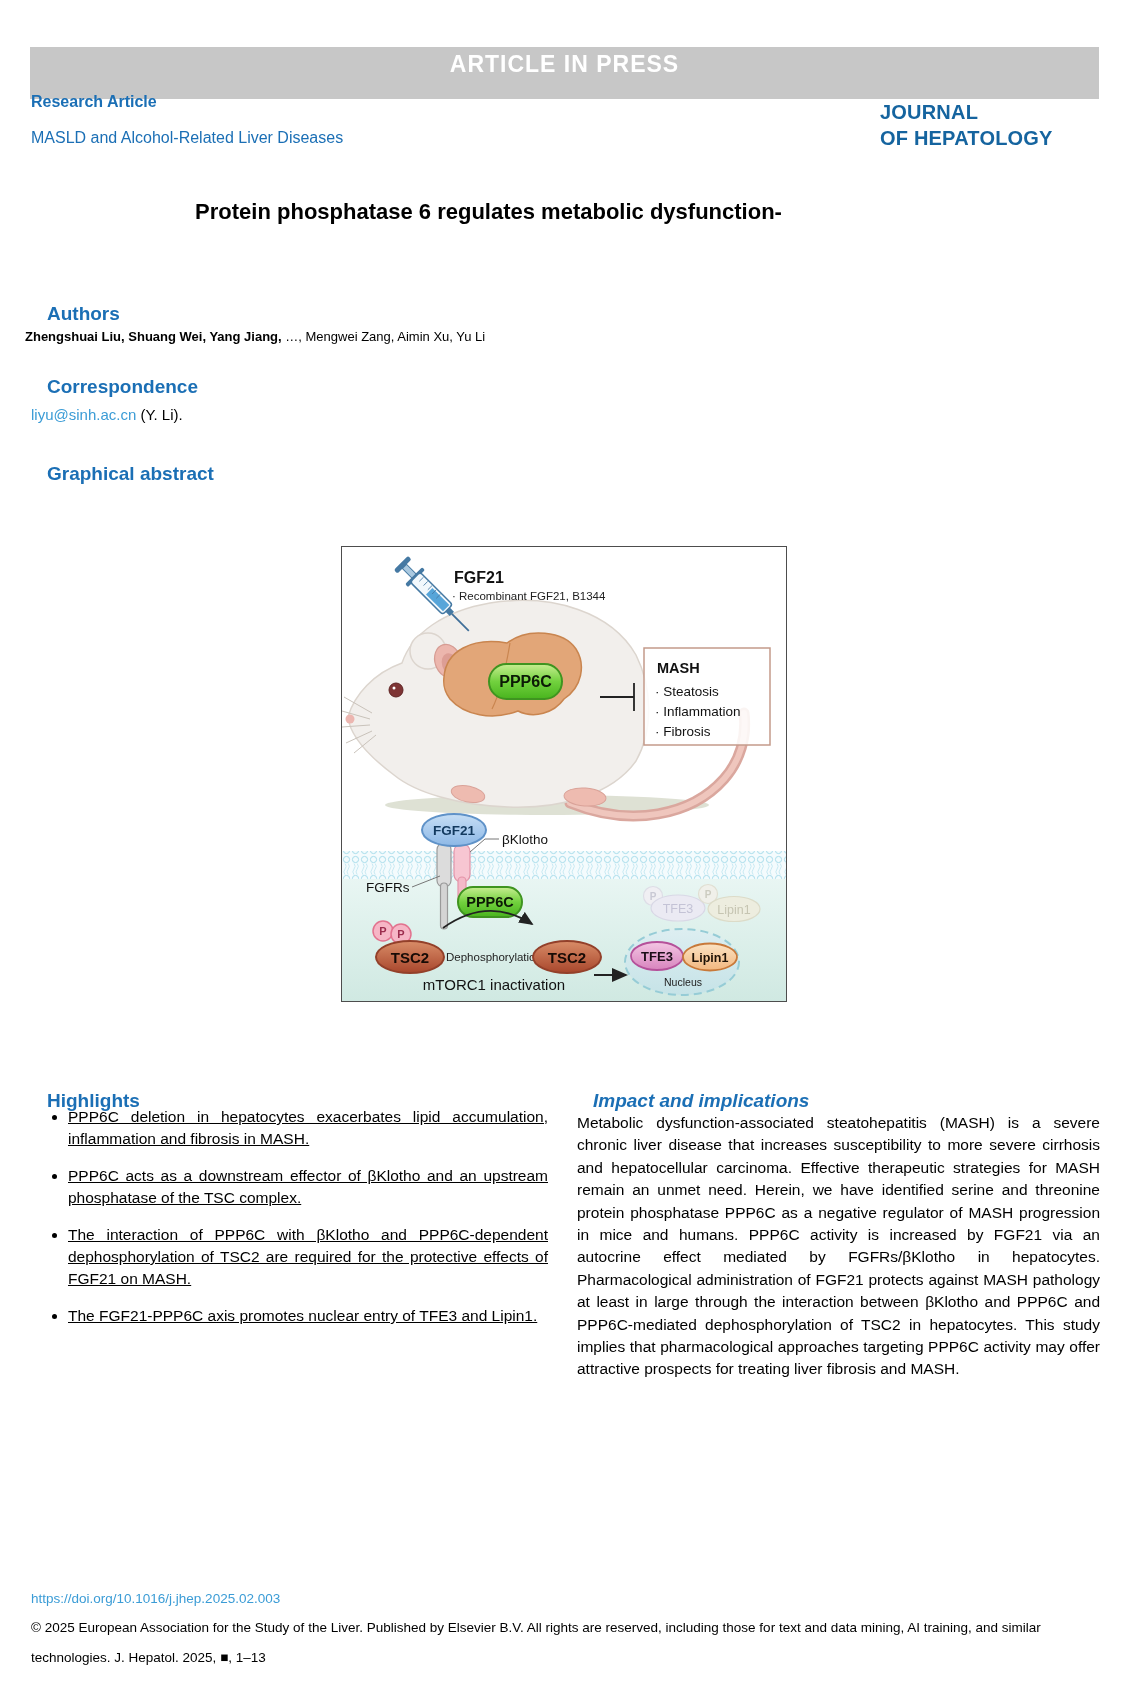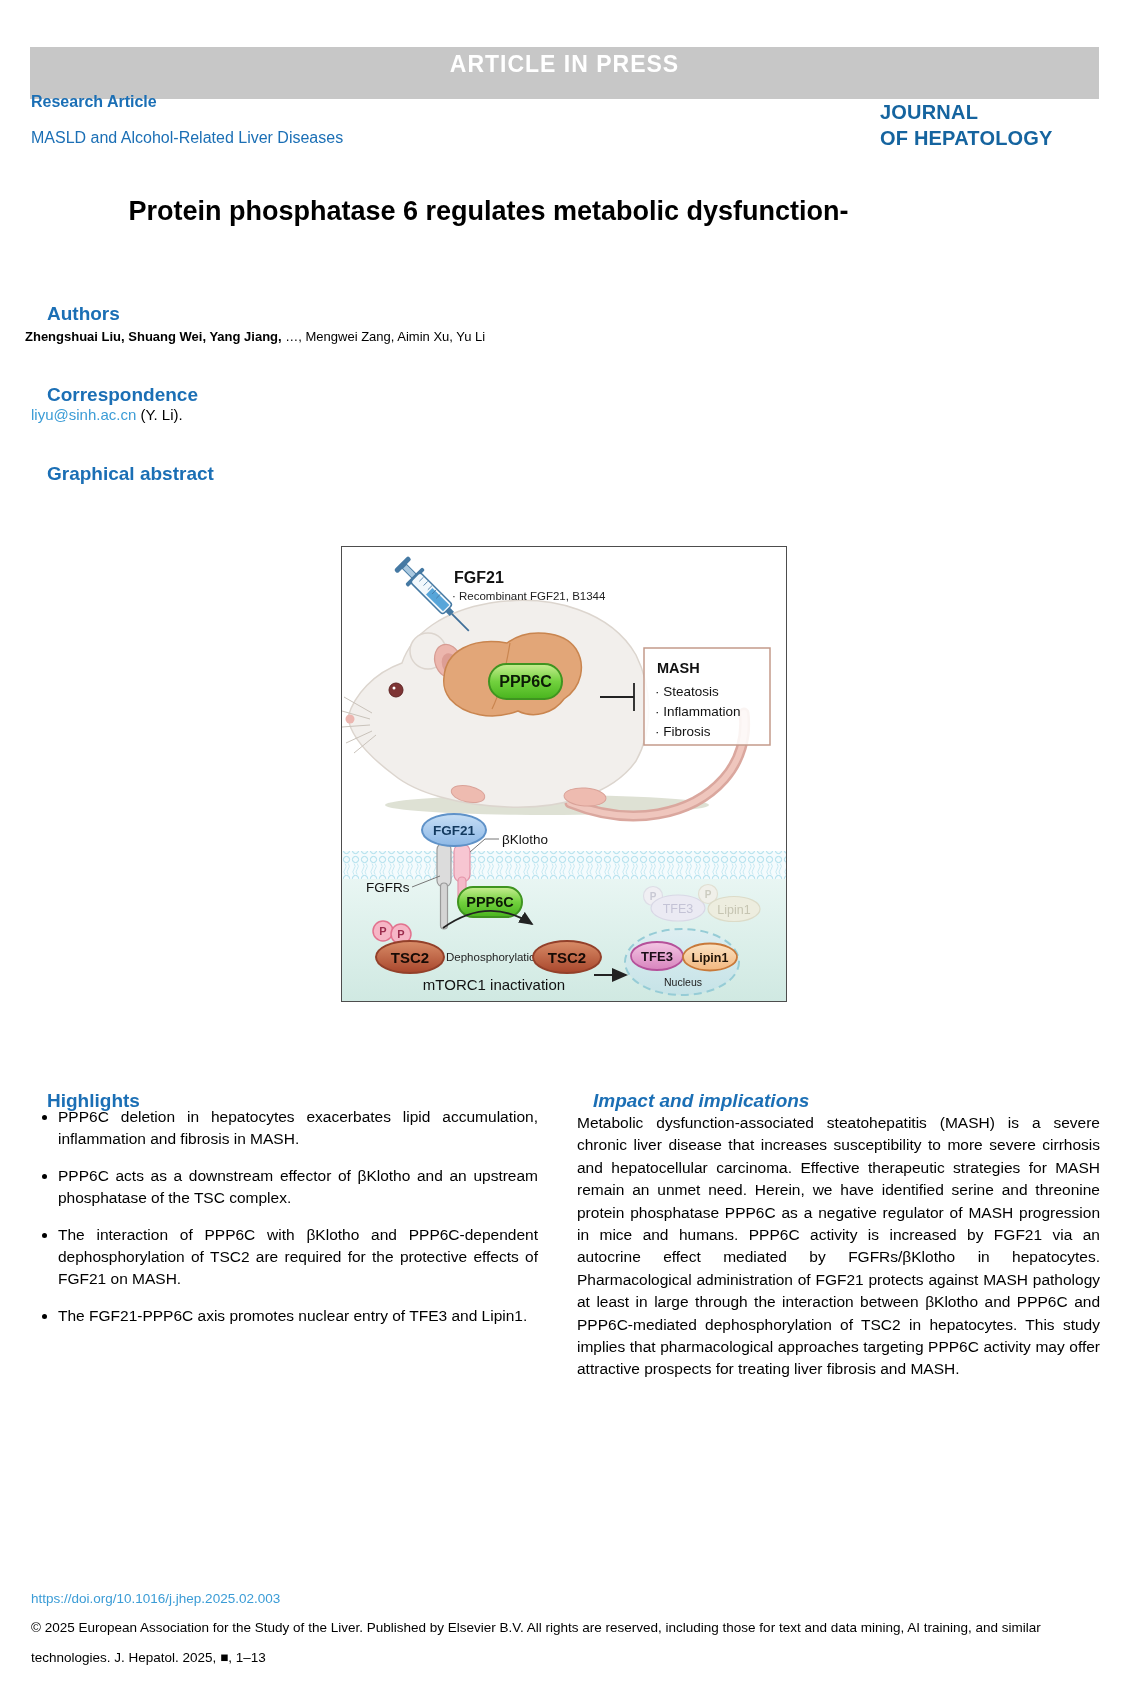--- a/index.html
+++ b/index.html
@@ -6,37 +6,37 @@
   body{width:1129px;height:1700px;position:relative;font-family:"Liberation Sans",sans-serif;color:#000;}
   .abs{position:absolute;}
 
   .banner{left:30px;top:47px;width:1069px;height:52px;background:#c7c7c7;color:#fff;
           font-weight:bold;font-size:23px;letter-spacing:1px;text-align:center;line-height:35px;}
 
   .article-type{left:31px;top:93px;font-size:16px;font-weight:bold;color:#1b6fb5;}
   .section-line{left:31px;top:129px;font-size:16px;color:#1b6fb5;}
   .journal-logo{left:880px;top:99px;color:#15649f;font-weight:bold;font-size:20px;line-height:26px;letter-spacing:.2px;}
 
-  .title{left:0;top:192px;width:977px;text-align:center;font-size:27px;font-weight:bold;line-height:39px;color:#000;}
+  .title{left:0;top:192px;width:977px;text-align:center;font-size:22px;font-weight:bold;line-height:39px;color:#000;}
 
   h2.sec{margin:16px;font-size:19px;font-weight:bold;color:#1b6fb5;}
   .h-authors{left:31px;top:287px;}
   .authors-line{left:25px;top:329px;font-size:13px;}
   .authors-line b{font-weight:bold;}
-  .h-corr{left:31px;top:368px;}
+  .h-corr{left:31px;top:360px;}
   .corr-line{left:31px;top:406px;font-size:15px;}
   a.lnk{color:#3b9cd6;text-decoration:none;cursor:pointer;}
   .h-ga{left:31px;top:447px;}
 
   .figure{left:341px;top:546px;width:444px;height:454px;border:1.5px solid #4d4d4d;background:#fff;}
   .figure svg{display:block;}
   svg text{font-family:"Liberation Sans",sans-serif;}
 
   .h-highlights{left:31px;top:1074px;}
-  .hl-list{left:31px;top:1106px;width:507px;}
+  .hl-list{left:41px;top:1106px;width:507px;text-decoration:underline;}
   .hl-list ul{margin:0;padding:0 0 0 27px;}
   .hl-list li{font-size:15.5px;line-height:22px;text-align:justify;margin-bottom:15px;}
 
   .h-impact{left:577px;top:1074px;font-style:italic;}
   .impact-body{left:577px;top:1112px;width:523px;font-size:15.5px;line-height:22.4px;text-align:justify;}
 
   .doi{left:31px;top:1591px;font-size:13.5px;}
   .copyright{left:31px;top:1613px;width:1070px;font-size:13.5px;line-height:30px;color:#000;}
 </style>
 </head>

